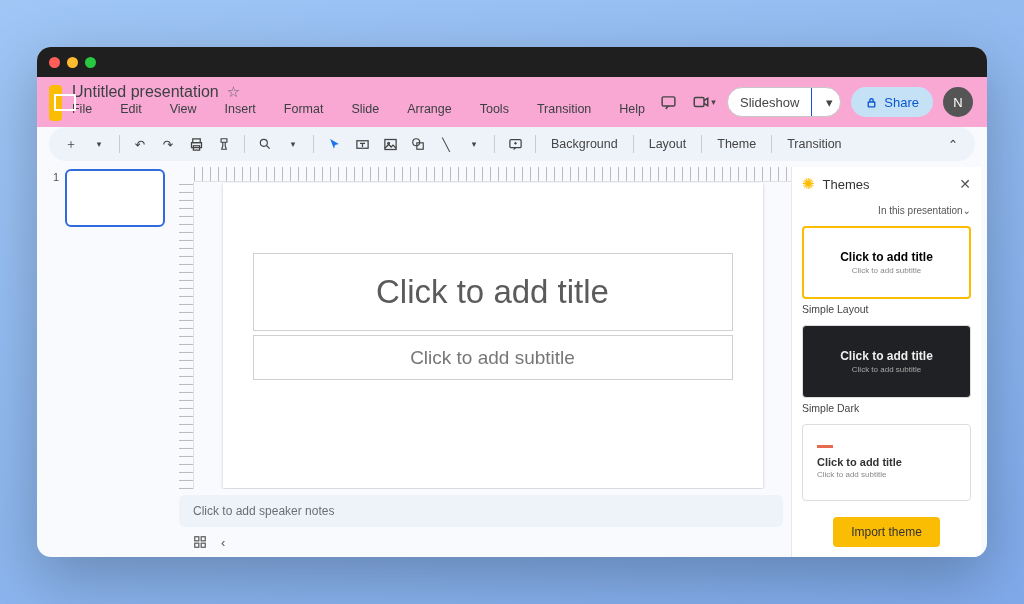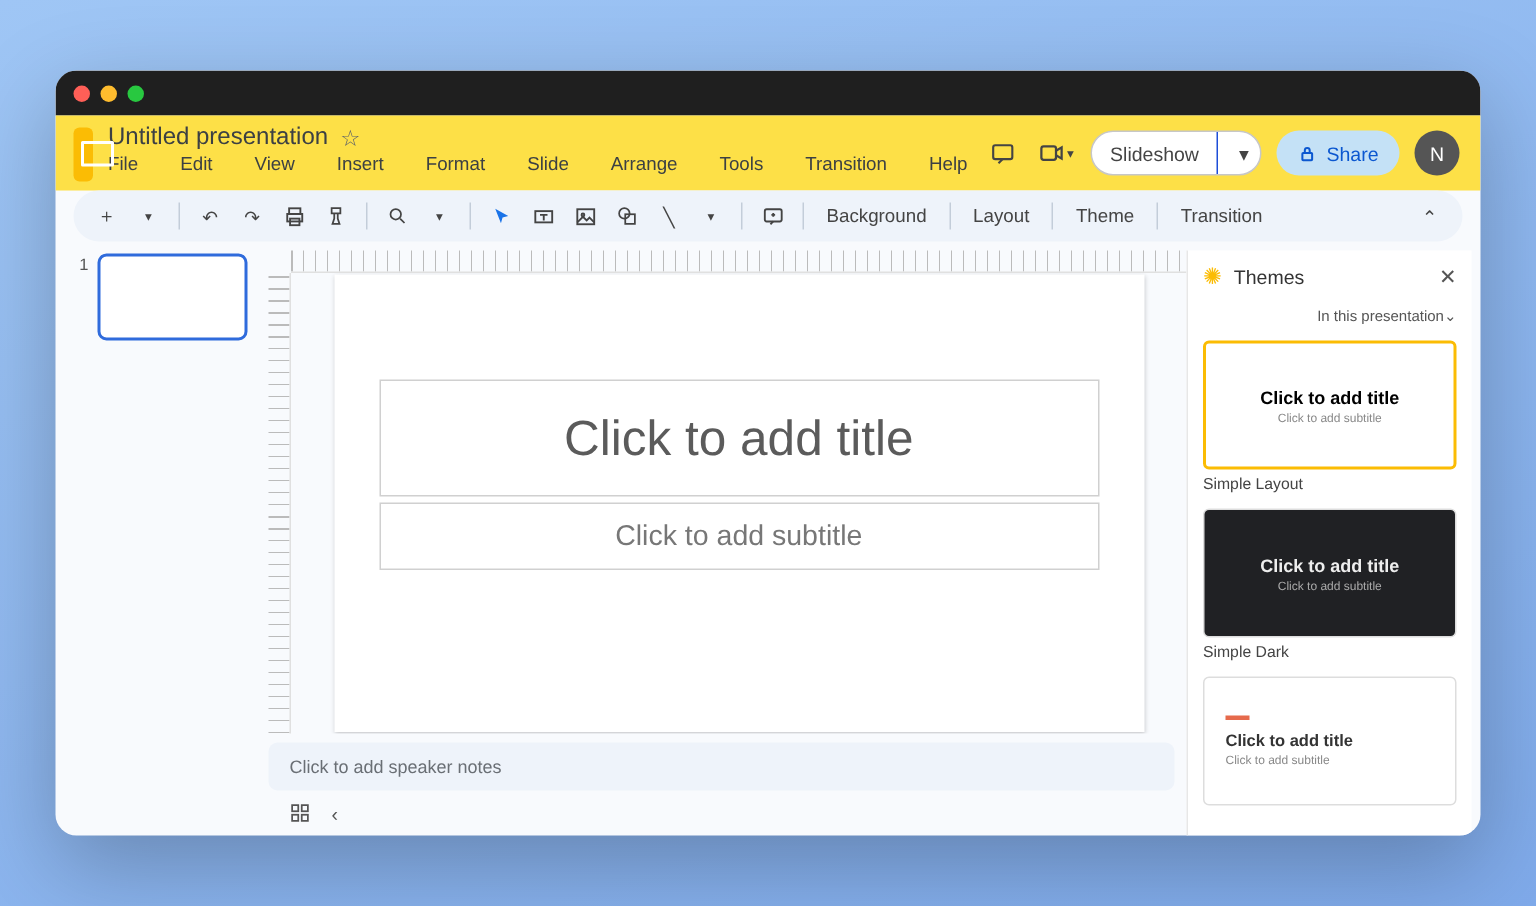--- a/index.html
+++ b/index.html
@@ -17,21 +17,21 @@
   display: flex; flex-direction: column;
 }
 .titlebar {
   height: 30px; background: #1f1f1f;
   display: flex; align-items: center; padding: 0 12px; gap: 7px;
 }
 .traffic { width: 11px; height: 11px; border-radius: 50%; }
 .t-red{background:#ff5f57}.t-yel{background:#febc2e}.t-grn{background:#28c840}
 
 .header {
-  height: 50px; background:#fde047; display:flex; align-items:flex-start;
+  height: 50px; background:#f9a8d4; display:flex; align-items:flex-start;
   padding: 6px 14px 0 12px; gap: 10px;
 }
 .app-icon{
   width:28px;height:36px; margin-top:2px;
   background:linear-gradient(#fbbc04,#fbbc04);
   border-radius:4px; position:relative;
 }
 .app-icon::after{
   content:""; position:absolute; left:5px; top:9px; width:18px;height:13px;
   border:2px solid #fff; border-radius:1px;
@@ -301,16 +301,19 @@
           <div class="tc-sub">Click to add subtitle</div>
         </div>
         <div class="theme-name">Simple Dark</div>
 
         <div class="theme-card stream">
           <div class="bar"></div>
           <div class="tc-title" style="color:#333">Click to add title</div>
           <div class="tc-sub">Click to add subtitle</div>
         </div>
       </div>
+      <div class="sp-foot">
+        <button class="import"><span>Import theme</span></button>
+      </div>
     </div>
 
   </div>
 </div>
 
 </body></html>

